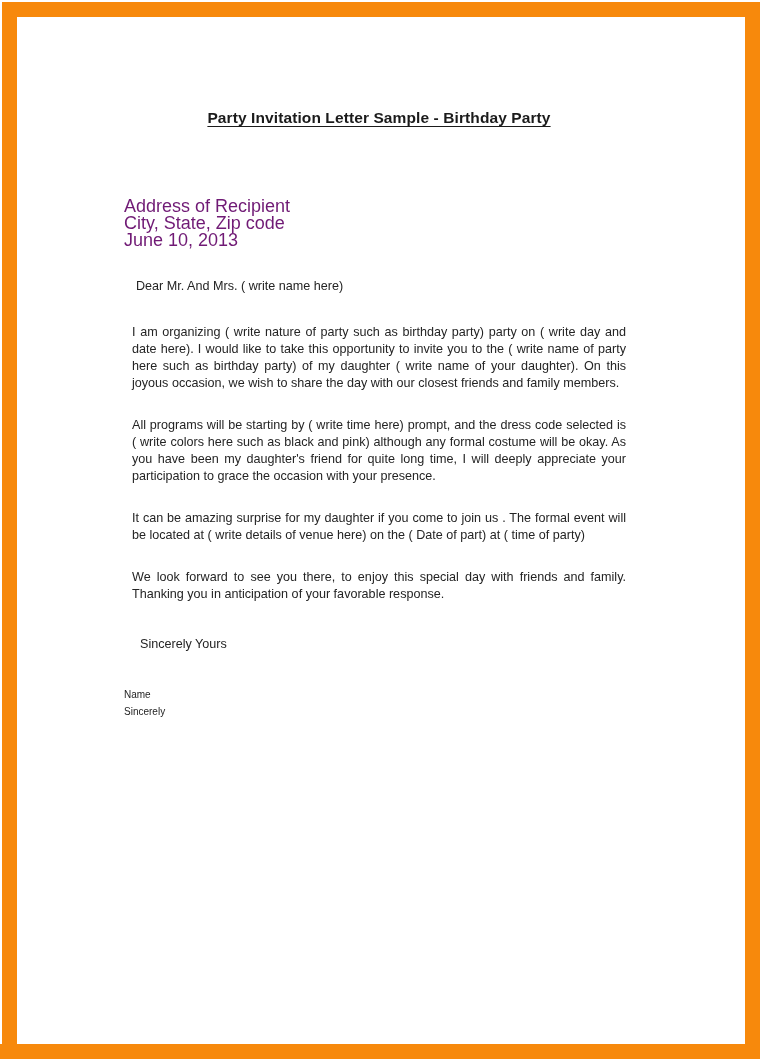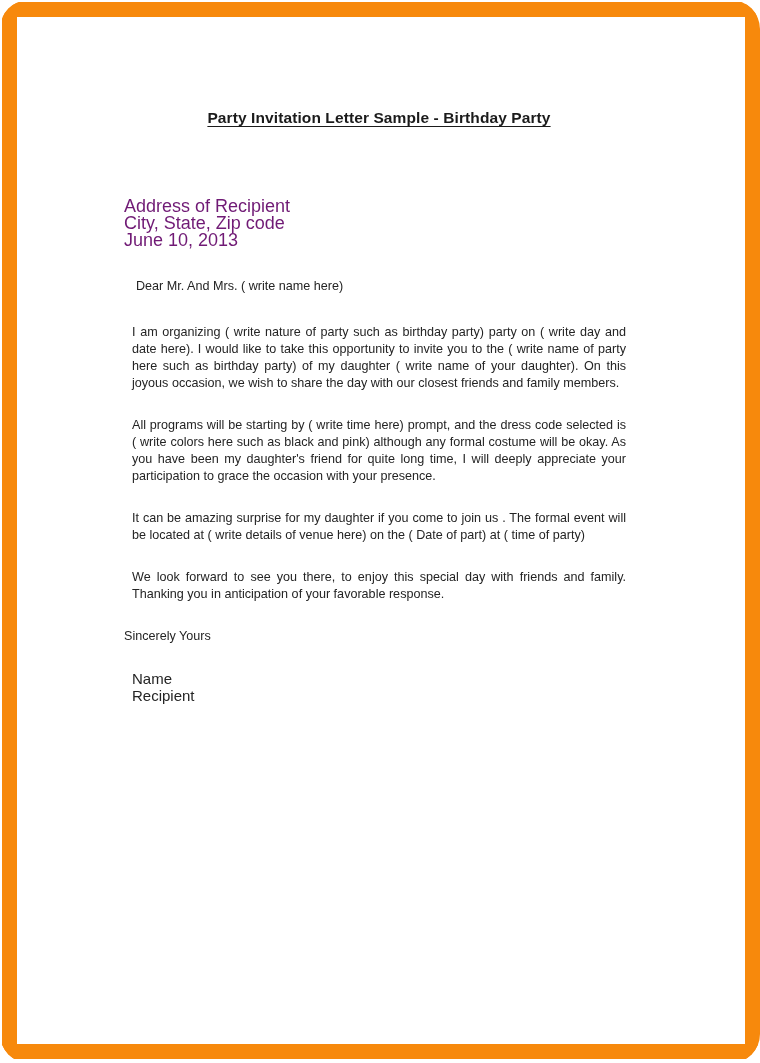--- a/index.html
+++ b/index.html
@@ -14,21 +14,20 @@
     -webkit-font-smoothing: antialiased;
   }
 
   
   #page {
     position: relative;
     width: 760px;
     height: 1063px;
     background: #ffffff;
     overflow: hidden;
-    border-radius: 29px;
   }
 
   
   .frame-band {
     position: absolute;
     background: #f7890c;
   }
   .frame-top    { left: 2px;  top: 2px;    width: 758px; height: 15px; }
   .frame-bottom { left: 0px;  top: 1044px; width: 760px; height: 15px; }
   .frame-left   { left: 2px;  top: 2px;    width: 15px;  height: 1057px; }
@@ -88,33 +87,33 @@
     padding: 0;
     padding-top: 17px;
     font-size: 12.6px;
     line-height: 17px;
     color: #242424;
     text-align: justify;
     text-justify: inter-word;
   }
 
   .closing {
-    margin: 0;
+    margin: 16px;
     padding: 0;
     padding-top: 17px;
     font-size: 12.6px;
     line-height: 17px;
     color: #242424;
   }
 
   .sign-block {
-    margin: 8px;
+    margin: 0;
     padding: 0;
     padding-top: 17px;
-    font-size: 15px;
+    font-size: 10px;
     line-height: 17px;
     color: #242424;
   }
   .sign-line { display: block; }
 </style>
 </head>
 <body>
 
 <div id="page">
 
@@ -142,18 +141,18 @@
 
       <p class="para">It can be amazing surprise for my daughter if you come to join us . The formal event will be located at ( write details of venue here) on the ( Date of part) at ( time of party)</p>
 
 
       <p class="para">We look forward to see you there, to enjoy this special day with friends and family. Thanking you in anticipation of your favorable response.</p>
 
       <p class="closing">Sincerely Yours</p>
 
       <div class="sign-block">
         <span class="sign-line">Name</span>
-        <span class="sign-line">Recipient</span>
+        <span class="sign-line">Sincerely</span>
       </div>
 
     </div>
   </div>
 </div>
 
 </body></html>

